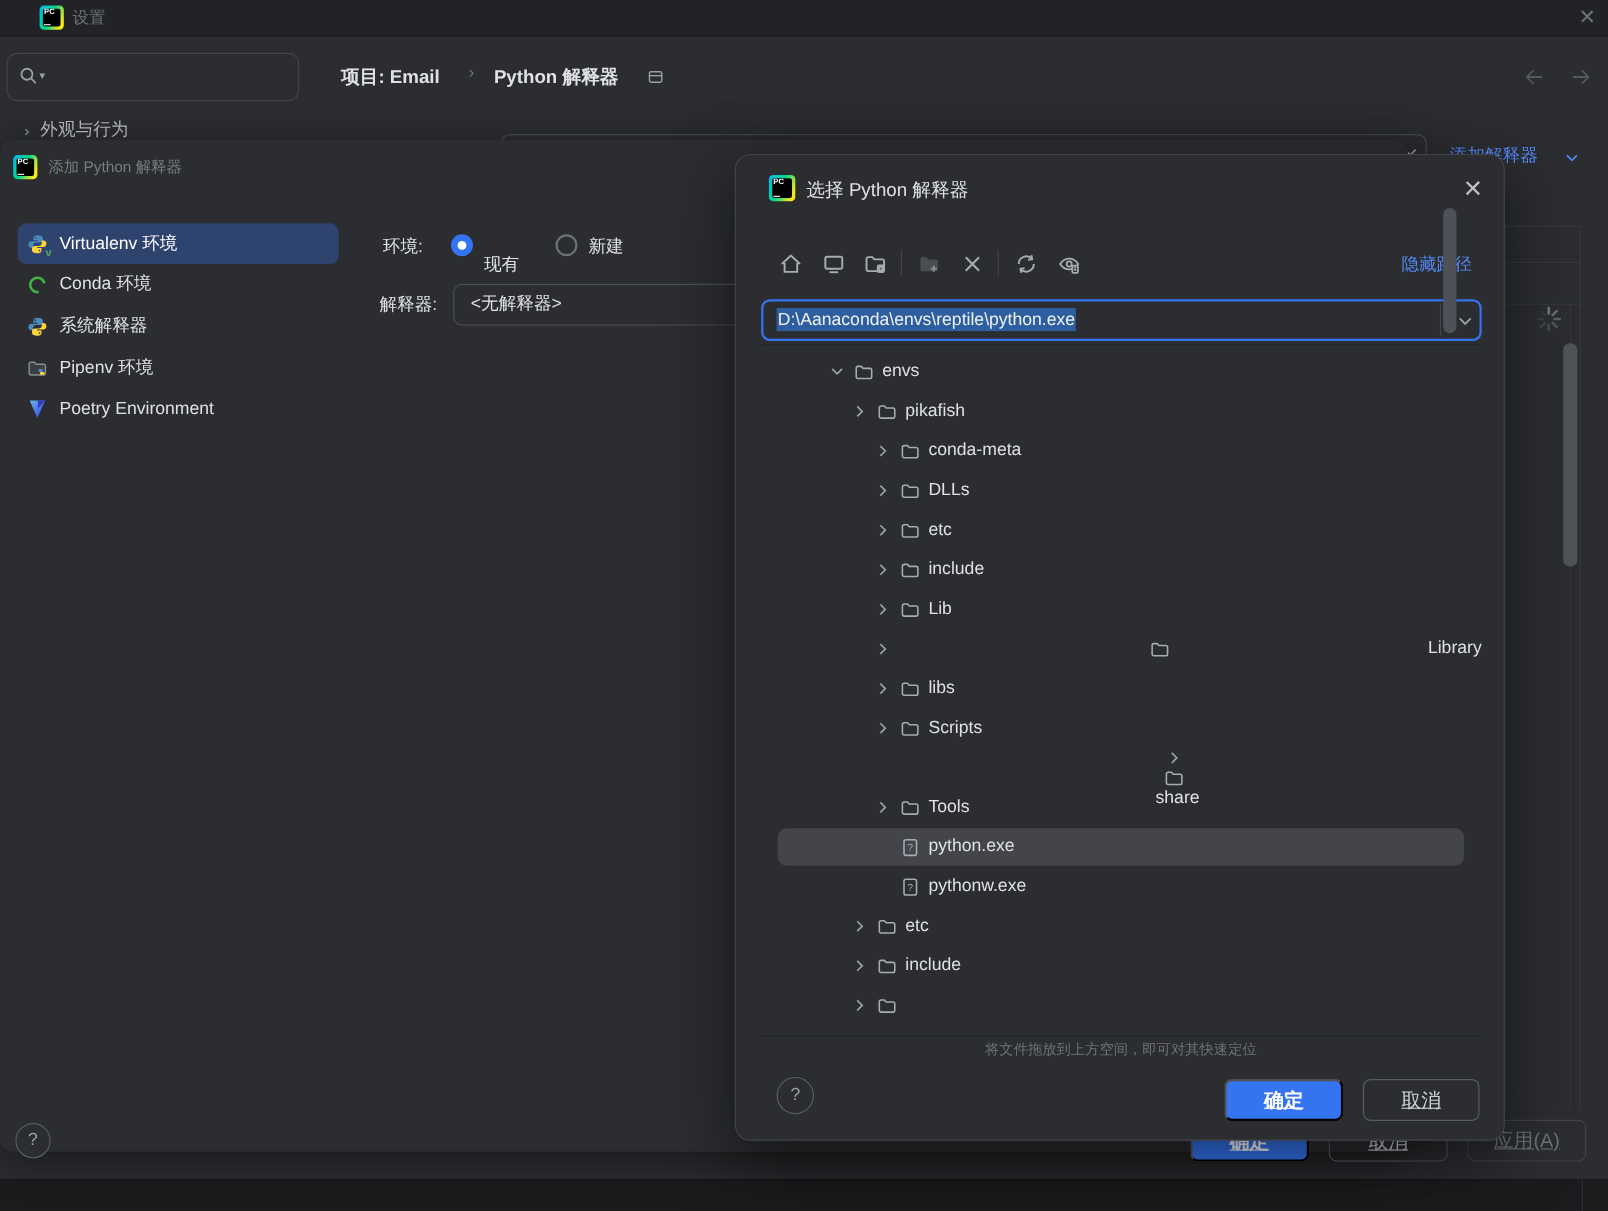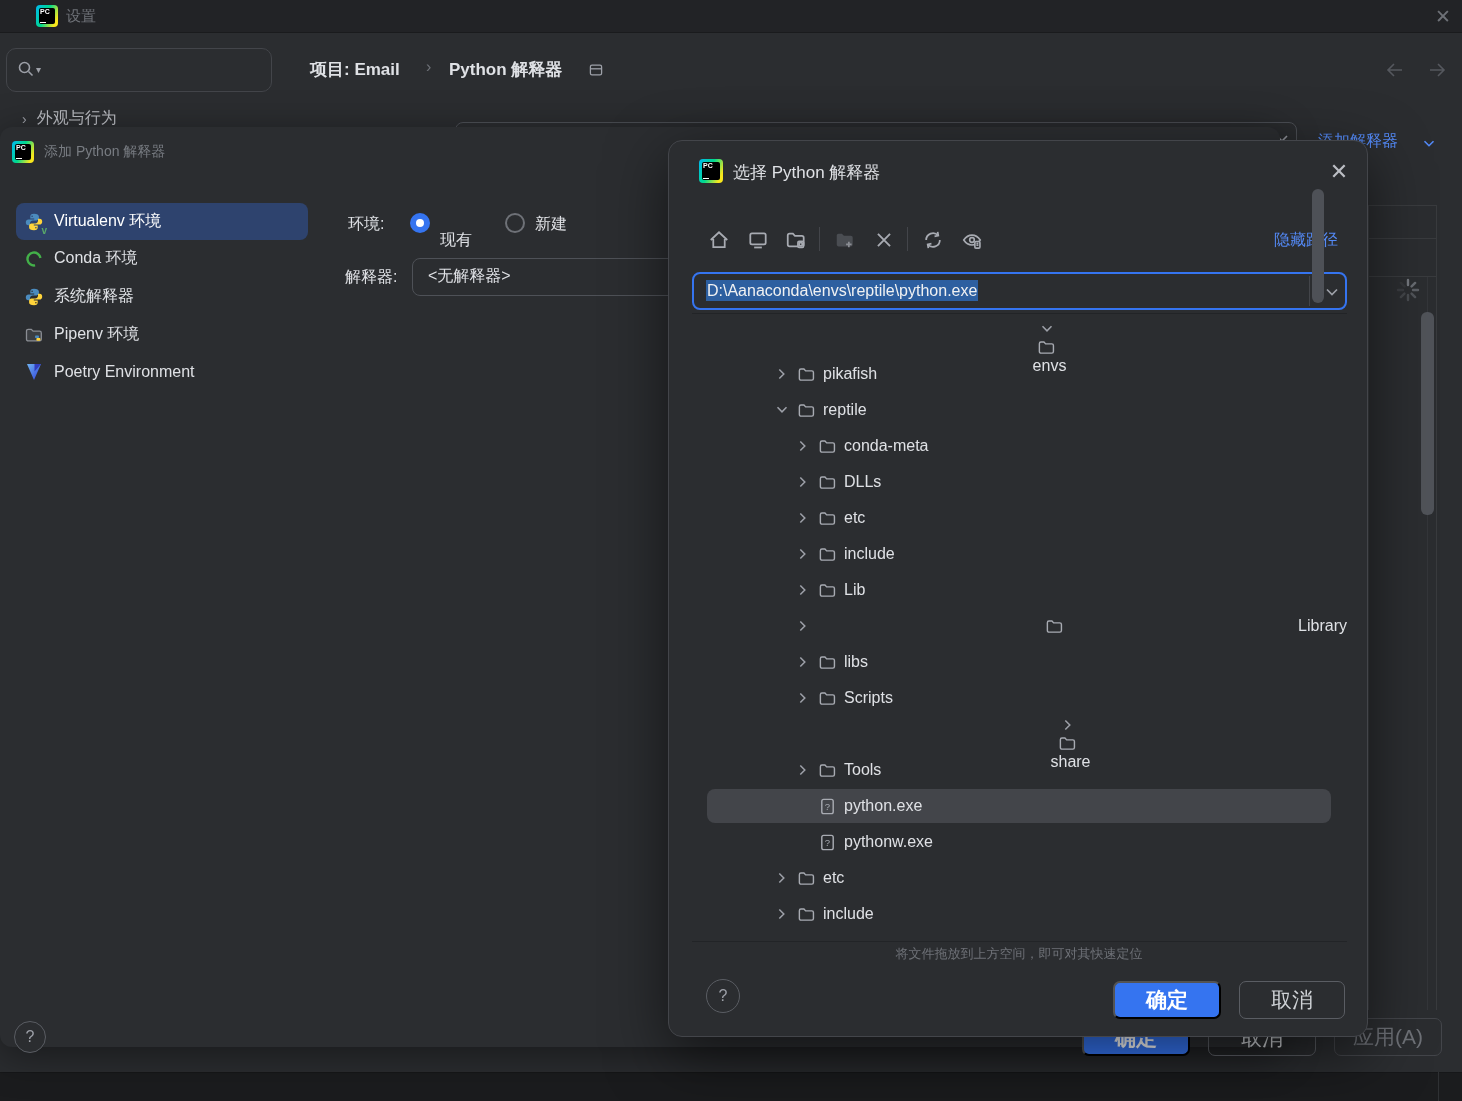--- a/index.html
+++ b/index.html
@@ -35,21 +35,21 @@
 .frag-h2{left:1368px;top:238px;width:69px;height:1px;background:#393b3e;}
 .frag-h3{left:1368px;top:276px;width:69px;height:1px;background:#393b3e;}
 .spinner{left:1394px;top:276px;width:28px;height:28px;}
 .frag-scroll{left:1421px;top:312px;width:13px;height:203px;background:#505359;border-radius:6px;}
 .bottom-strip{left:0;top:1072px;width:1462px;height:29px;background:#1b1c1e;border-top:1px solid #161719;}
 .strip-line{left:1438px;top:1072px;width:1px;height:29px;background:#2f3134;}
 
 
 .z15{z-index:15;}
 .help-circle{width:32px;height:32px;border:1.5px solid var(--disabled);border-radius:50%;color:var(--textdim);font-size:16px;display:flex;align-items:center;justify-content:center;background:var(--bg);}
-.btn{height:37px;border-radius:7px;font-size:21px;display:flex;align-items:center;justify-content:center;}
+.btn{height:37px;border-radius:7px;font-size:18px;display:flex;align-items:center;justify-content:center;text-decoration:underline;}
 .btn-blue{background:var(--accent);color:#fff;font-weight:bold;}
 .btn-ghost{border:1px solid var(--disabled);color:#cfd2d6;background:transparent;}
 .btn-dim{border:1px solid var(--border);color:var(--textfaint);background:transparent;}
 .s-ok{left:1082px;top:1019px;width:108px;}
 .s-cancel{left:1208px;top:1019px;width:108px;}
 .s-apply{left:1334px;top:1018px;width:108px;height:38px;}
 .s-help{left:14px;top:1021px;}
 
 
 .add-dialog{left:0;top:127px;width:1280px;height:920px;background:var(--bg);border-radius:12px;box-shadow:0 8px 40px rgba(0,0,0,.45);z-index:10;}
@@ -337,46 +337,37 @@
       <span class="path-div"></span>
       <span class="path-chev">
         <svg width="20" height="20" viewBox="0 0 20 20" fill="none" stroke="currentColor" stroke-width="1.7">
             <path d="M5 7.5l5 5 5-5"></path>
           </svg>
       </span>
     </div>
 
     <div class="abs treebox">
       <div class="tree-inner" id="tree">
-          <div class="tree-row" style="padding-left: 60px; flex-direction: column;">
+          <div class="tree-row" style="padding-left: 60px;">
             <span class="tr-chev exp"><svg width="18" height="18" viewBox="0 0 20 20" fill="none" stroke="currentColor" stroke-width="1.7">
                 <polyline points="7,5 12,10 7,15"></polyline>
               </svg></span>
             <span class="tr-ic"><svg width="19" height="19" viewBox="0 0 20 20" fill="none" stroke="currentColor" stroke-width="1.5">
                 <path d="M2.5 6c0-1 .7-1.7 1.7-1.7h3.1l1.8 1.9h6.5c1 0 1.7.7 1.7 1.7v6.3c0 1-.7 1.7-1.7 1.7H4.2c-1 0-1.7-.7-1.7-1.7z"></path>
               </svg></span>
             <span class="tr-label">envs</span>
           </div>
           <div class="tree-row" style="padding-left: 81px;">
             <span class="tr-chev "><svg width="18" height="18" viewBox="0 0 20 20" fill="none" stroke="currentColor" stroke-width="1.7">
                 <polyline points="7,5 12,10 7,15"></polyline>
               </svg></span>
             <span class="tr-ic"><svg width="19" height="19" viewBox="0 0 20 20" fill="none" stroke="currentColor" stroke-width="1.5">
                 <path d="M2.5 6c0-1 .7-1.7 1.7-1.7h3.1l1.8 1.9h6.5c1 0 1.7.7 1.7 1.7v6.3c0 1-.7 1.7-1.7 1.7H4.2c-1 0-1.7-.7-1.7-1.7z"></path>
               </svg></span>
             <span class="tr-label">pikafish</span>
-          </div>
-          <div class="tree-row" style="padding-left: 81px;">
-            <span class="tr-chev exp"><svg width="18" height="18" viewBox="0 0 20 20" fill="none" stroke="currentColor" stroke-width="1.7">
-                <polyline points="7,5 12,10 7,15"></polyline>
-              </svg></span>
-            <span class="tr-ic"><svg width="19" height="19" viewBox="0 0 20 20" fill="none" stroke="currentColor" stroke-width="1.5">
-                <path d="M2.5 6c0-1 .7-1.7 1.7-1.7h3.1l1.8 1.9h6.5c1 0 1.7.7 1.7 1.7v6.3c0 1-.7 1.7-1.7 1.7H4.2c-1 0-1.7-.7-1.7-1.7z"></path>
-              </svg></span>
-            <span class="tr-label">reptile</span>
           </div>
           <div class="tree-row" style="padding-left: 102px;">
             <span class="tr-chev "><svg width="18" height="18" viewBox="0 0 20 20" fill="none" stroke="currentColor" stroke-width="1.7">
                 <polyline points="7,5 12,10 7,15"></polyline>
               </svg></span>
             <span class="tr-ic"><svg width="19" height="19" viewBox="0 0 20 20" fill="none" stroke="currentColor" stroke-width="1.5">
                 <path d="M2.5 6c0-1 .7-1.7 1.7-1.7h3.1l1.8 1.9h6.5c1 0 1.7.7 1.7 1.7v6.3c0 1-.7 1.7-1.7 1.7H4.2c-1 0-1.7-.7-1.7-1.7z"></path>
               </svg></span>
             <span class="tr-label">conda-meta</span>
           </div>

